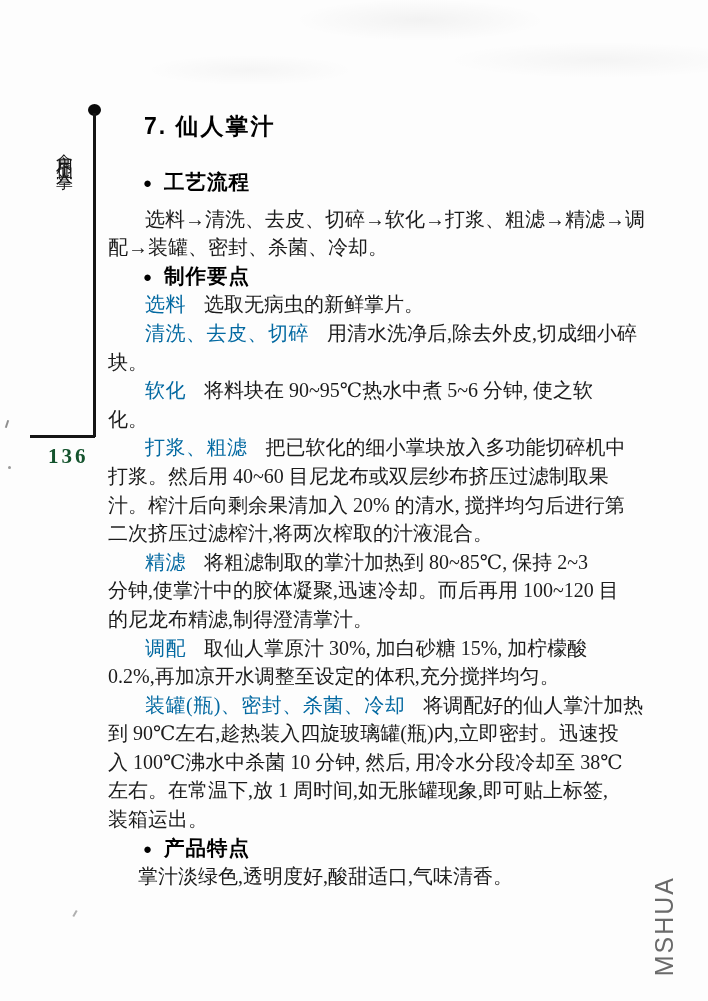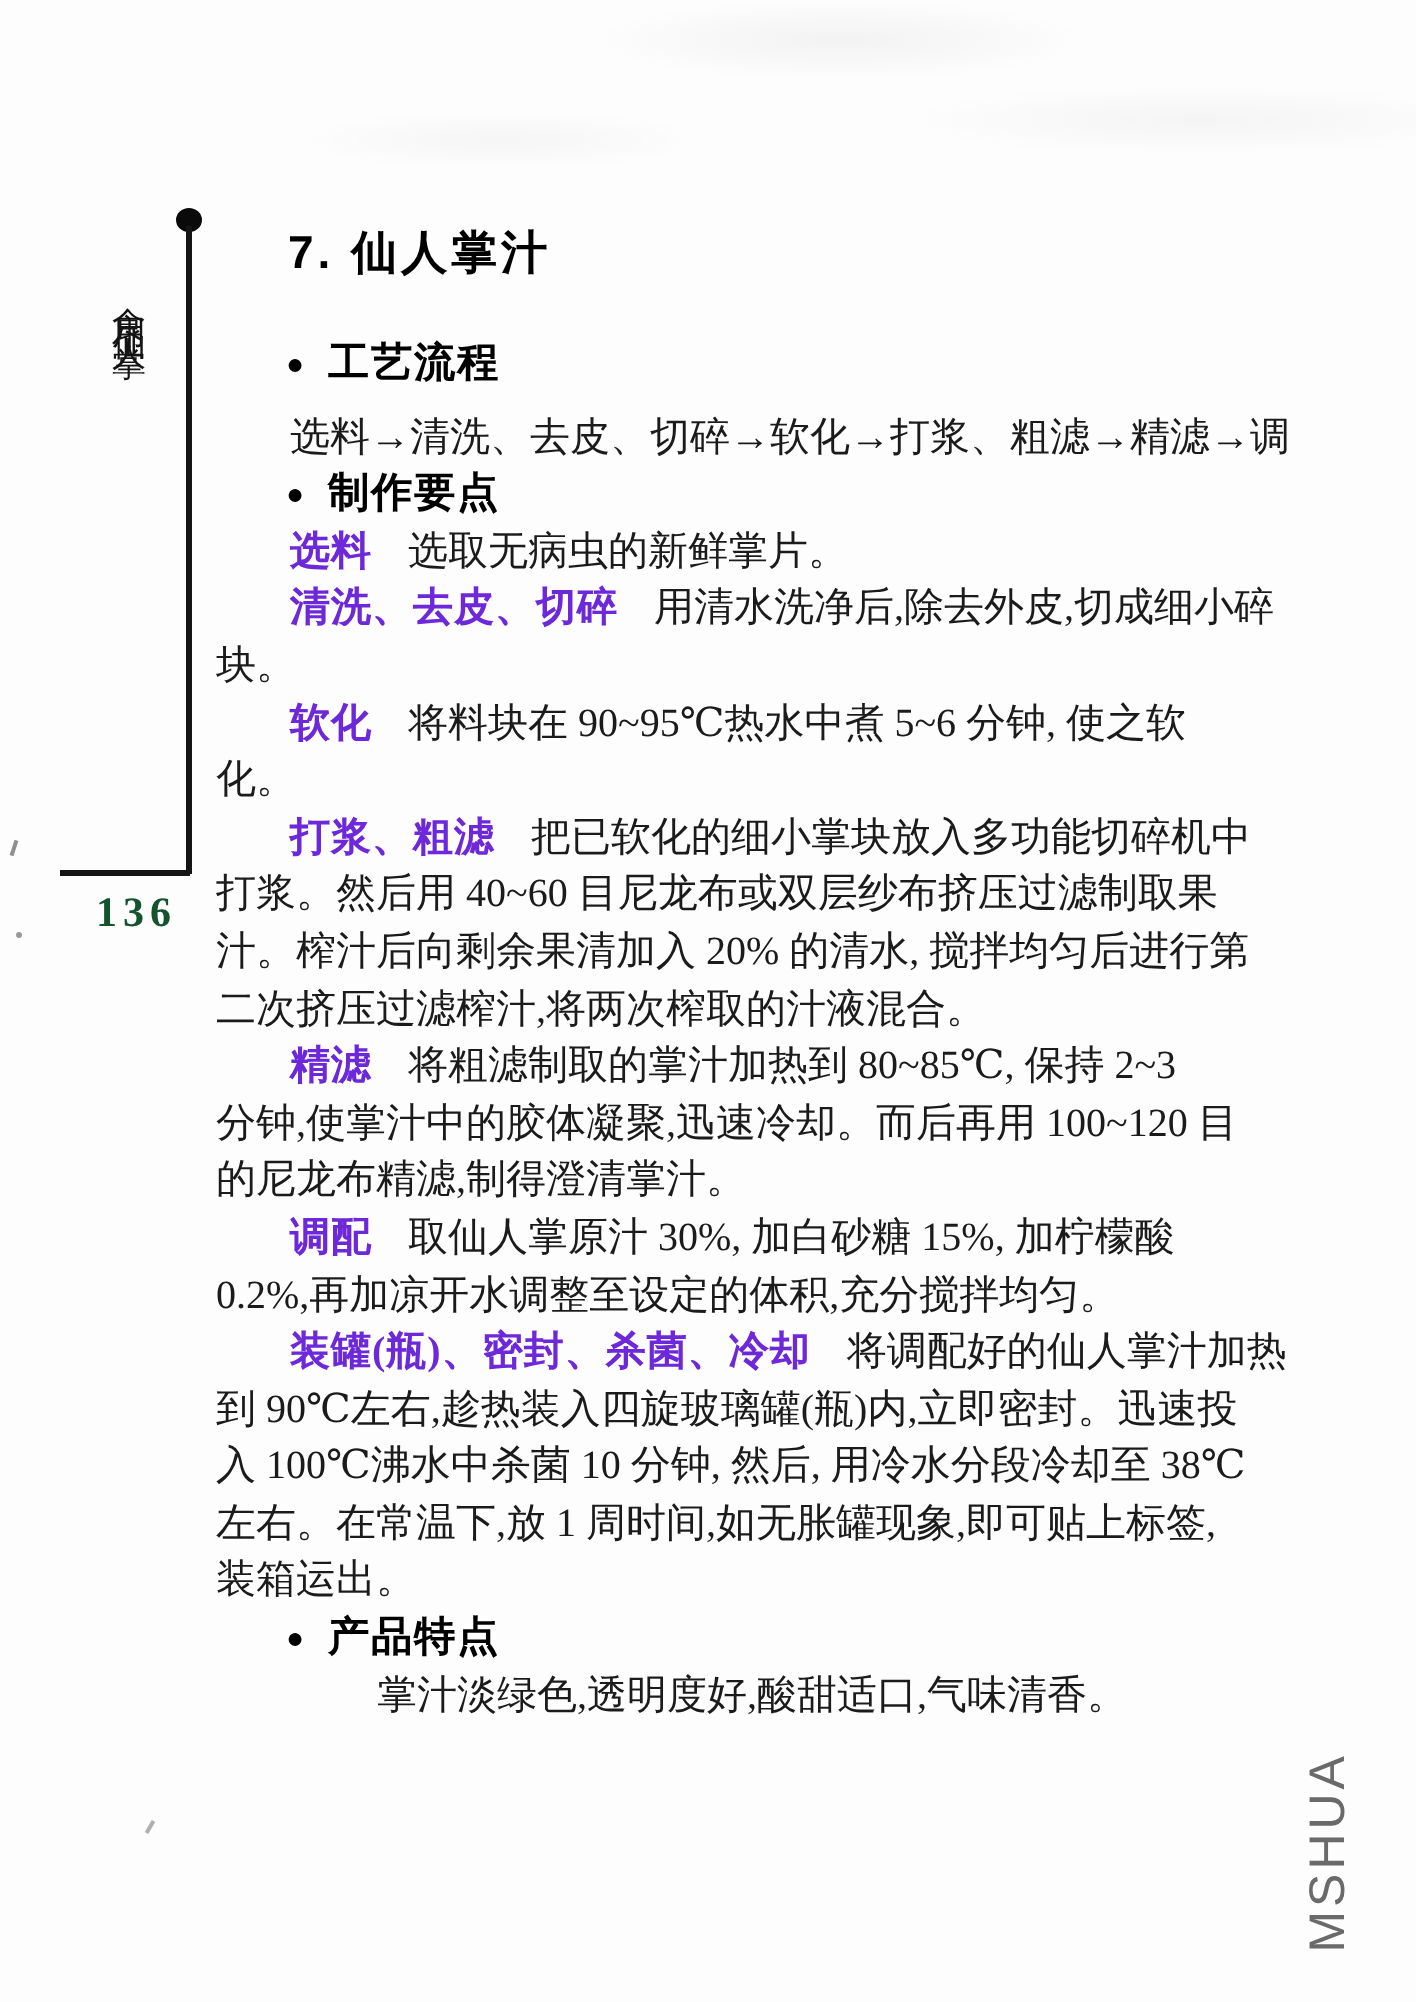--- a/index.html
+++ b/index.html
@@ -41,32 +41,32 @@
     font-size:23px;font-weight:bold;letter-spacing:2px;color:#000;
   }
   .rows{
     position:absolute;left:108px;top:168px;width:506px;
   }
   .row{
     height:28.6px;line-height:28.6px;font-size:20px;white-space:nowrap;
   }
   .row.gap-top{margin-top:8px;text-align:right;}
   .row.indent-2{padding-left:37px;}
-  .row.indent-1{padding-left:30px;text-align:center;}
+  .row.indent-1{padding-left:30px;}
   .row.heading{
     padding-left:35px;
     font-family:"Liberation Sans","DejaVu Sans",sans-serif;
     font-weight:bold;font-size:20.5px;color:#000;letter-spacing:1px;
   }
   .row.heading .bullet{
     display:inline-block;font-size:15px;margin-right:12px;
     transform:translateY(-1px);letter-spacing:0;
   }
   .row .lbl{
-    font-weight:700;letter-spacing:0.5px;margin-right:18px;color:#6d28d9;
+    font-weight:400;letter-spacing:0.5px;margin-right:18px;color:#0369a1;
   }
   
   .watermark{
     position:absolute;left:650px;top:876px;
     writing-mode:vertical-rl;transform:rotate(180deg);
     font-family:"Liberation Sans","DejaVu Sans",sans-serif;
     font-size:25px;font-weight:500;letter-spacing:2px;color:#6a6a6a;
   }
   
   .tick1{position:absolute;left:6px;top:420px;width:2px;height:8px;background:#8f8f8f;transform:rotate(18deg);}
@@ -82,20 +82,21 @@
   <div class="spine-dot"></div>
   <div class="spine-vline"></div>
   <div class="spine-hline"></div>
   <div class="spine-text">食用仙人掌</div>
   <div class="page-number">136</div>
 
   <div class="doc-title">7. 仙人掌汁</div>
   <div class="rows" id="rows">
       <div class="row heading"><span class="bullet">●</span><span>工艺流程</span></div>
       <div class="row line indent-2 gap-top"><span>选料→清洗、去皮、切碎→软化→打浆、粗滤→精滤→调</span></div>
+      <div class="row line"><span>配→装罐、密封、杀菌、冷却。</span></div>
       <div class="row heading"><span class="bullet">●</span><span>制作要点</span></div>
       <div class="row line indent-2"><span class="lbl">选料</span><span>选取无病虫的新鲜掌片。</span></div>
       <div class="row line indent-2"><span class="lbl">清洗、去皮、切碎</span><span>用清水洗净后,除去外皮,切成细小碎</span></div>
       <div class="row line"><span>块。</span></div>
       <div class="row line indent-2"><span class="lbl">软化</span><span>将料块在 90~95℃热水中煮 5~6 分钟, 使之软</span></div>
       <div class="row line"><span>化。</span></div>
       <div class="row line indent-2"><span class="lbl">打浆、粗滤</span><span>把已软化的细小掌块放入多功能切碎机中</span></div>
       <div class="row line"><span>打浆。然后用 40~60 目尼龙布或双层纱布挤压过滤制取果</span></div>
       <div class="row line"><span>汁。榨汁后向剩余果清加入 20% 的清水, 搅拌均匀后进行第</span></div>
       <div class="row line"><span>二次挤压过滤榨汁,将两次榨取的汁液混合。</span></div>

